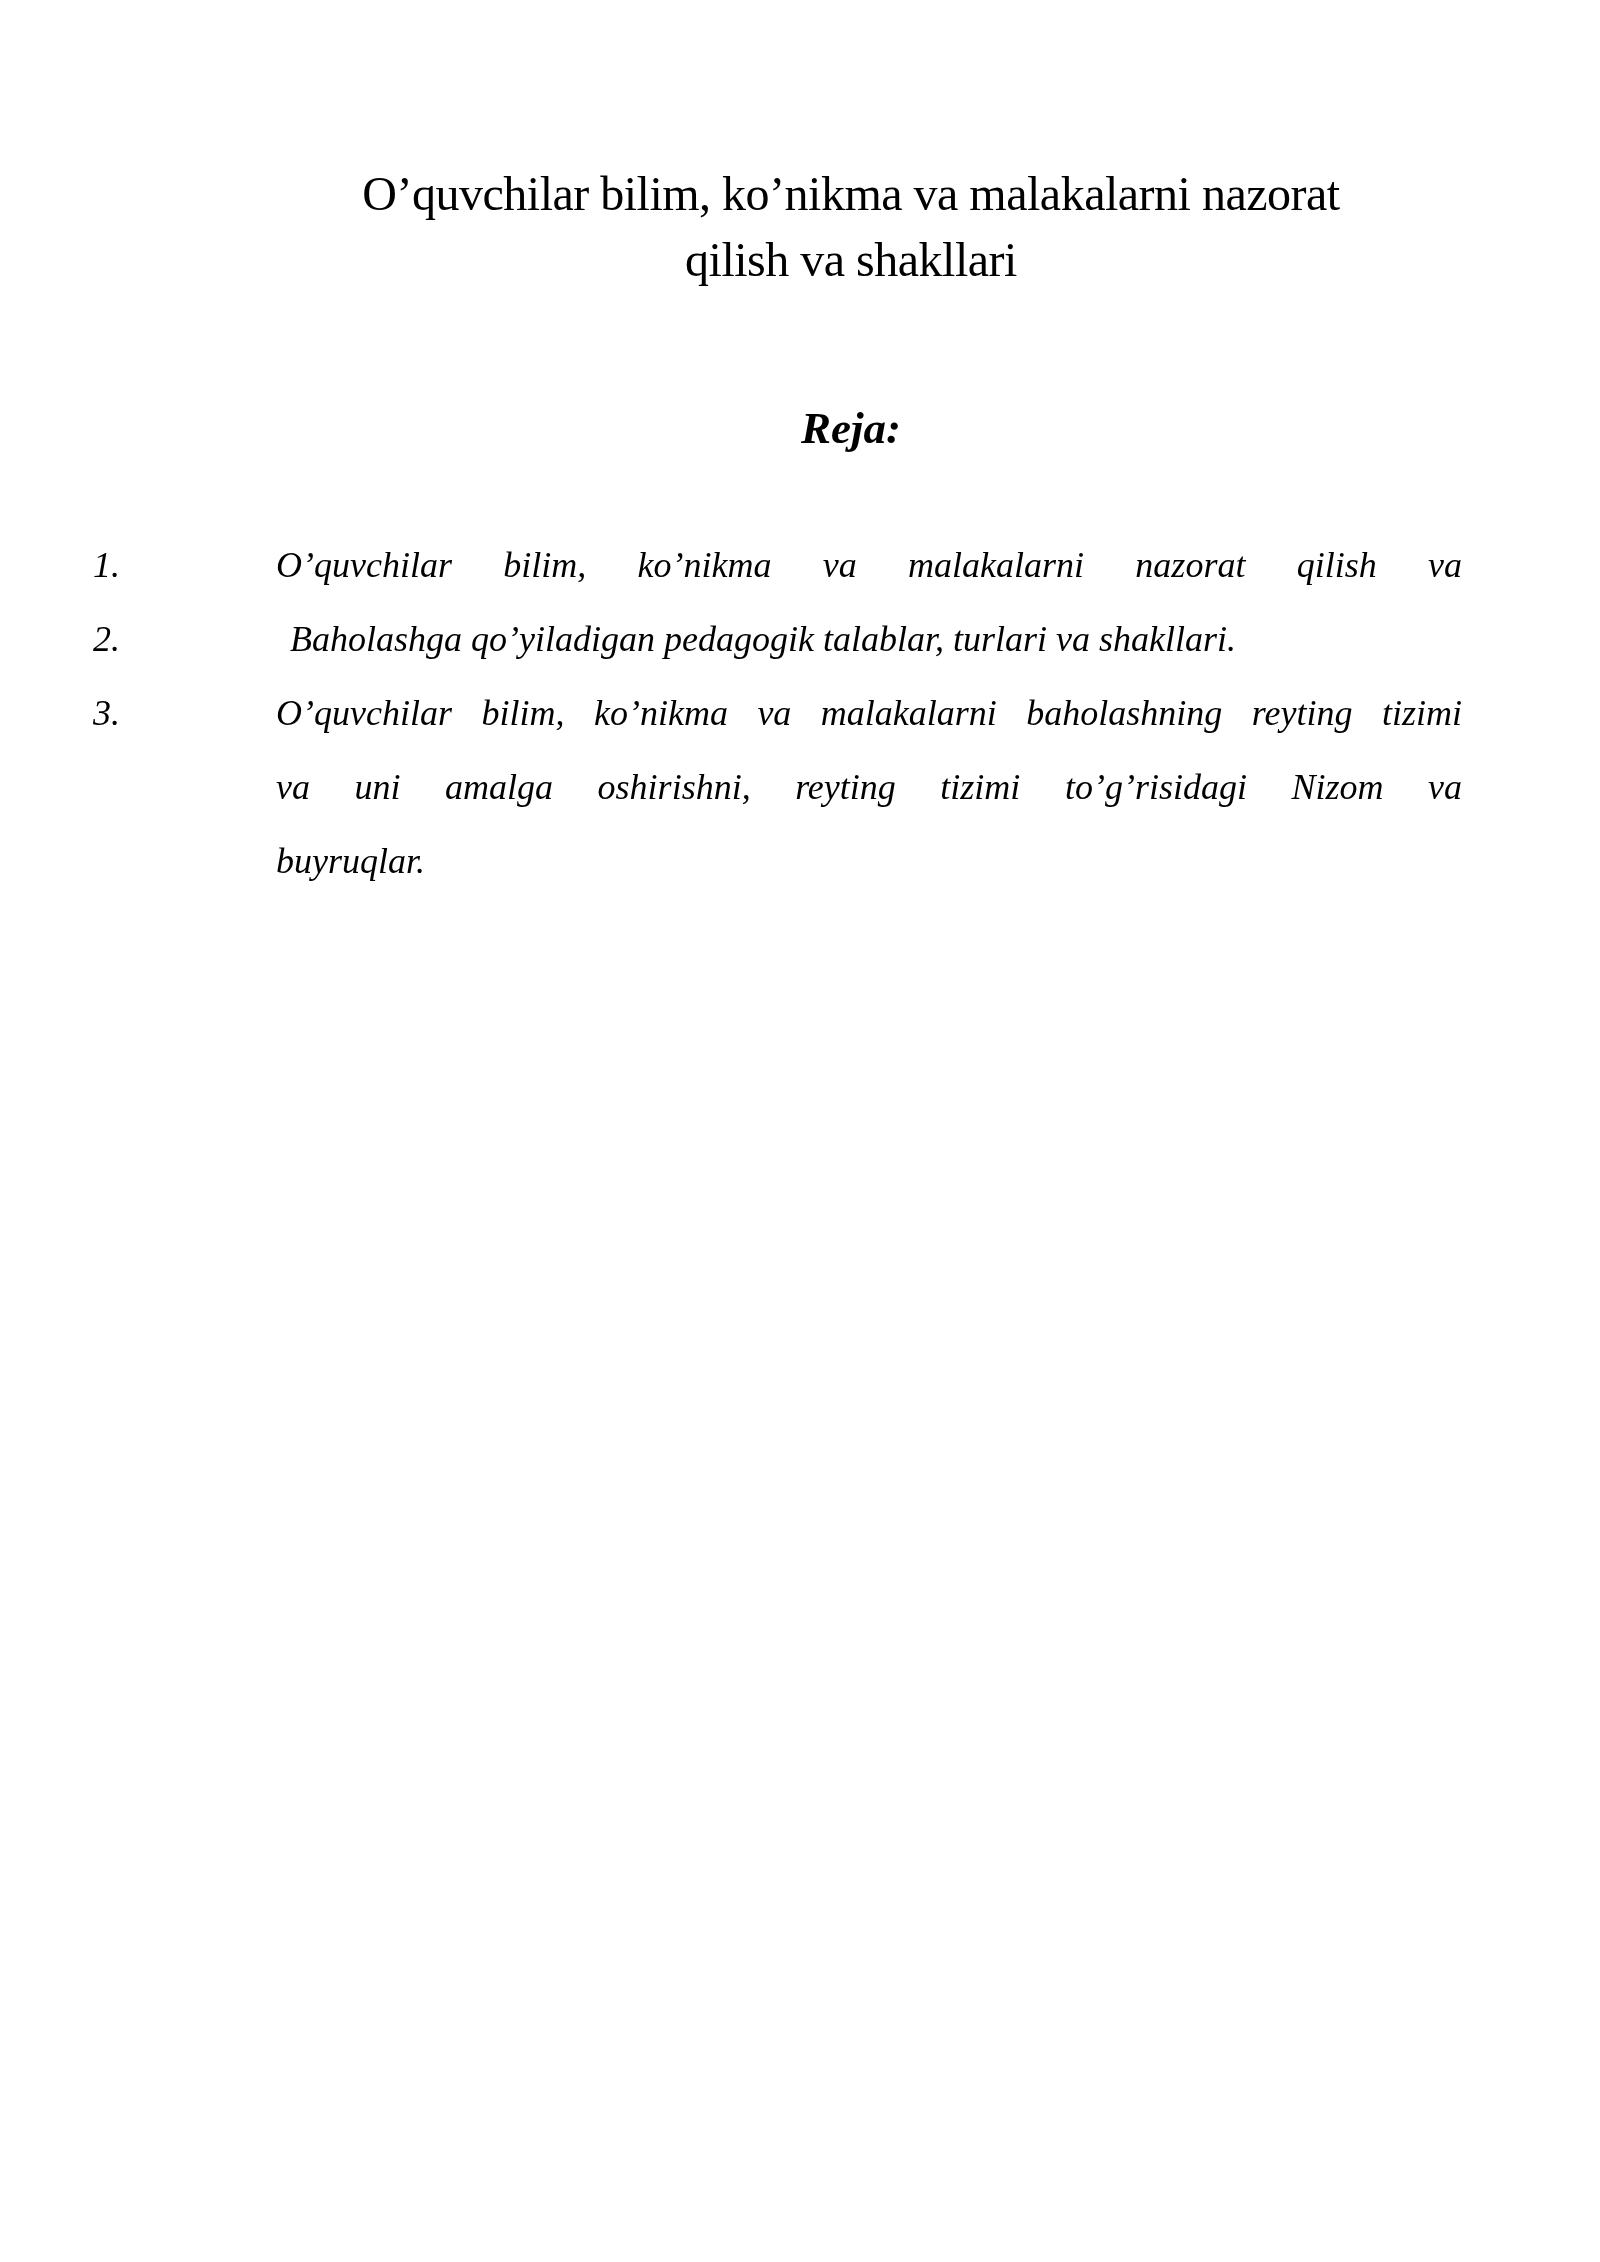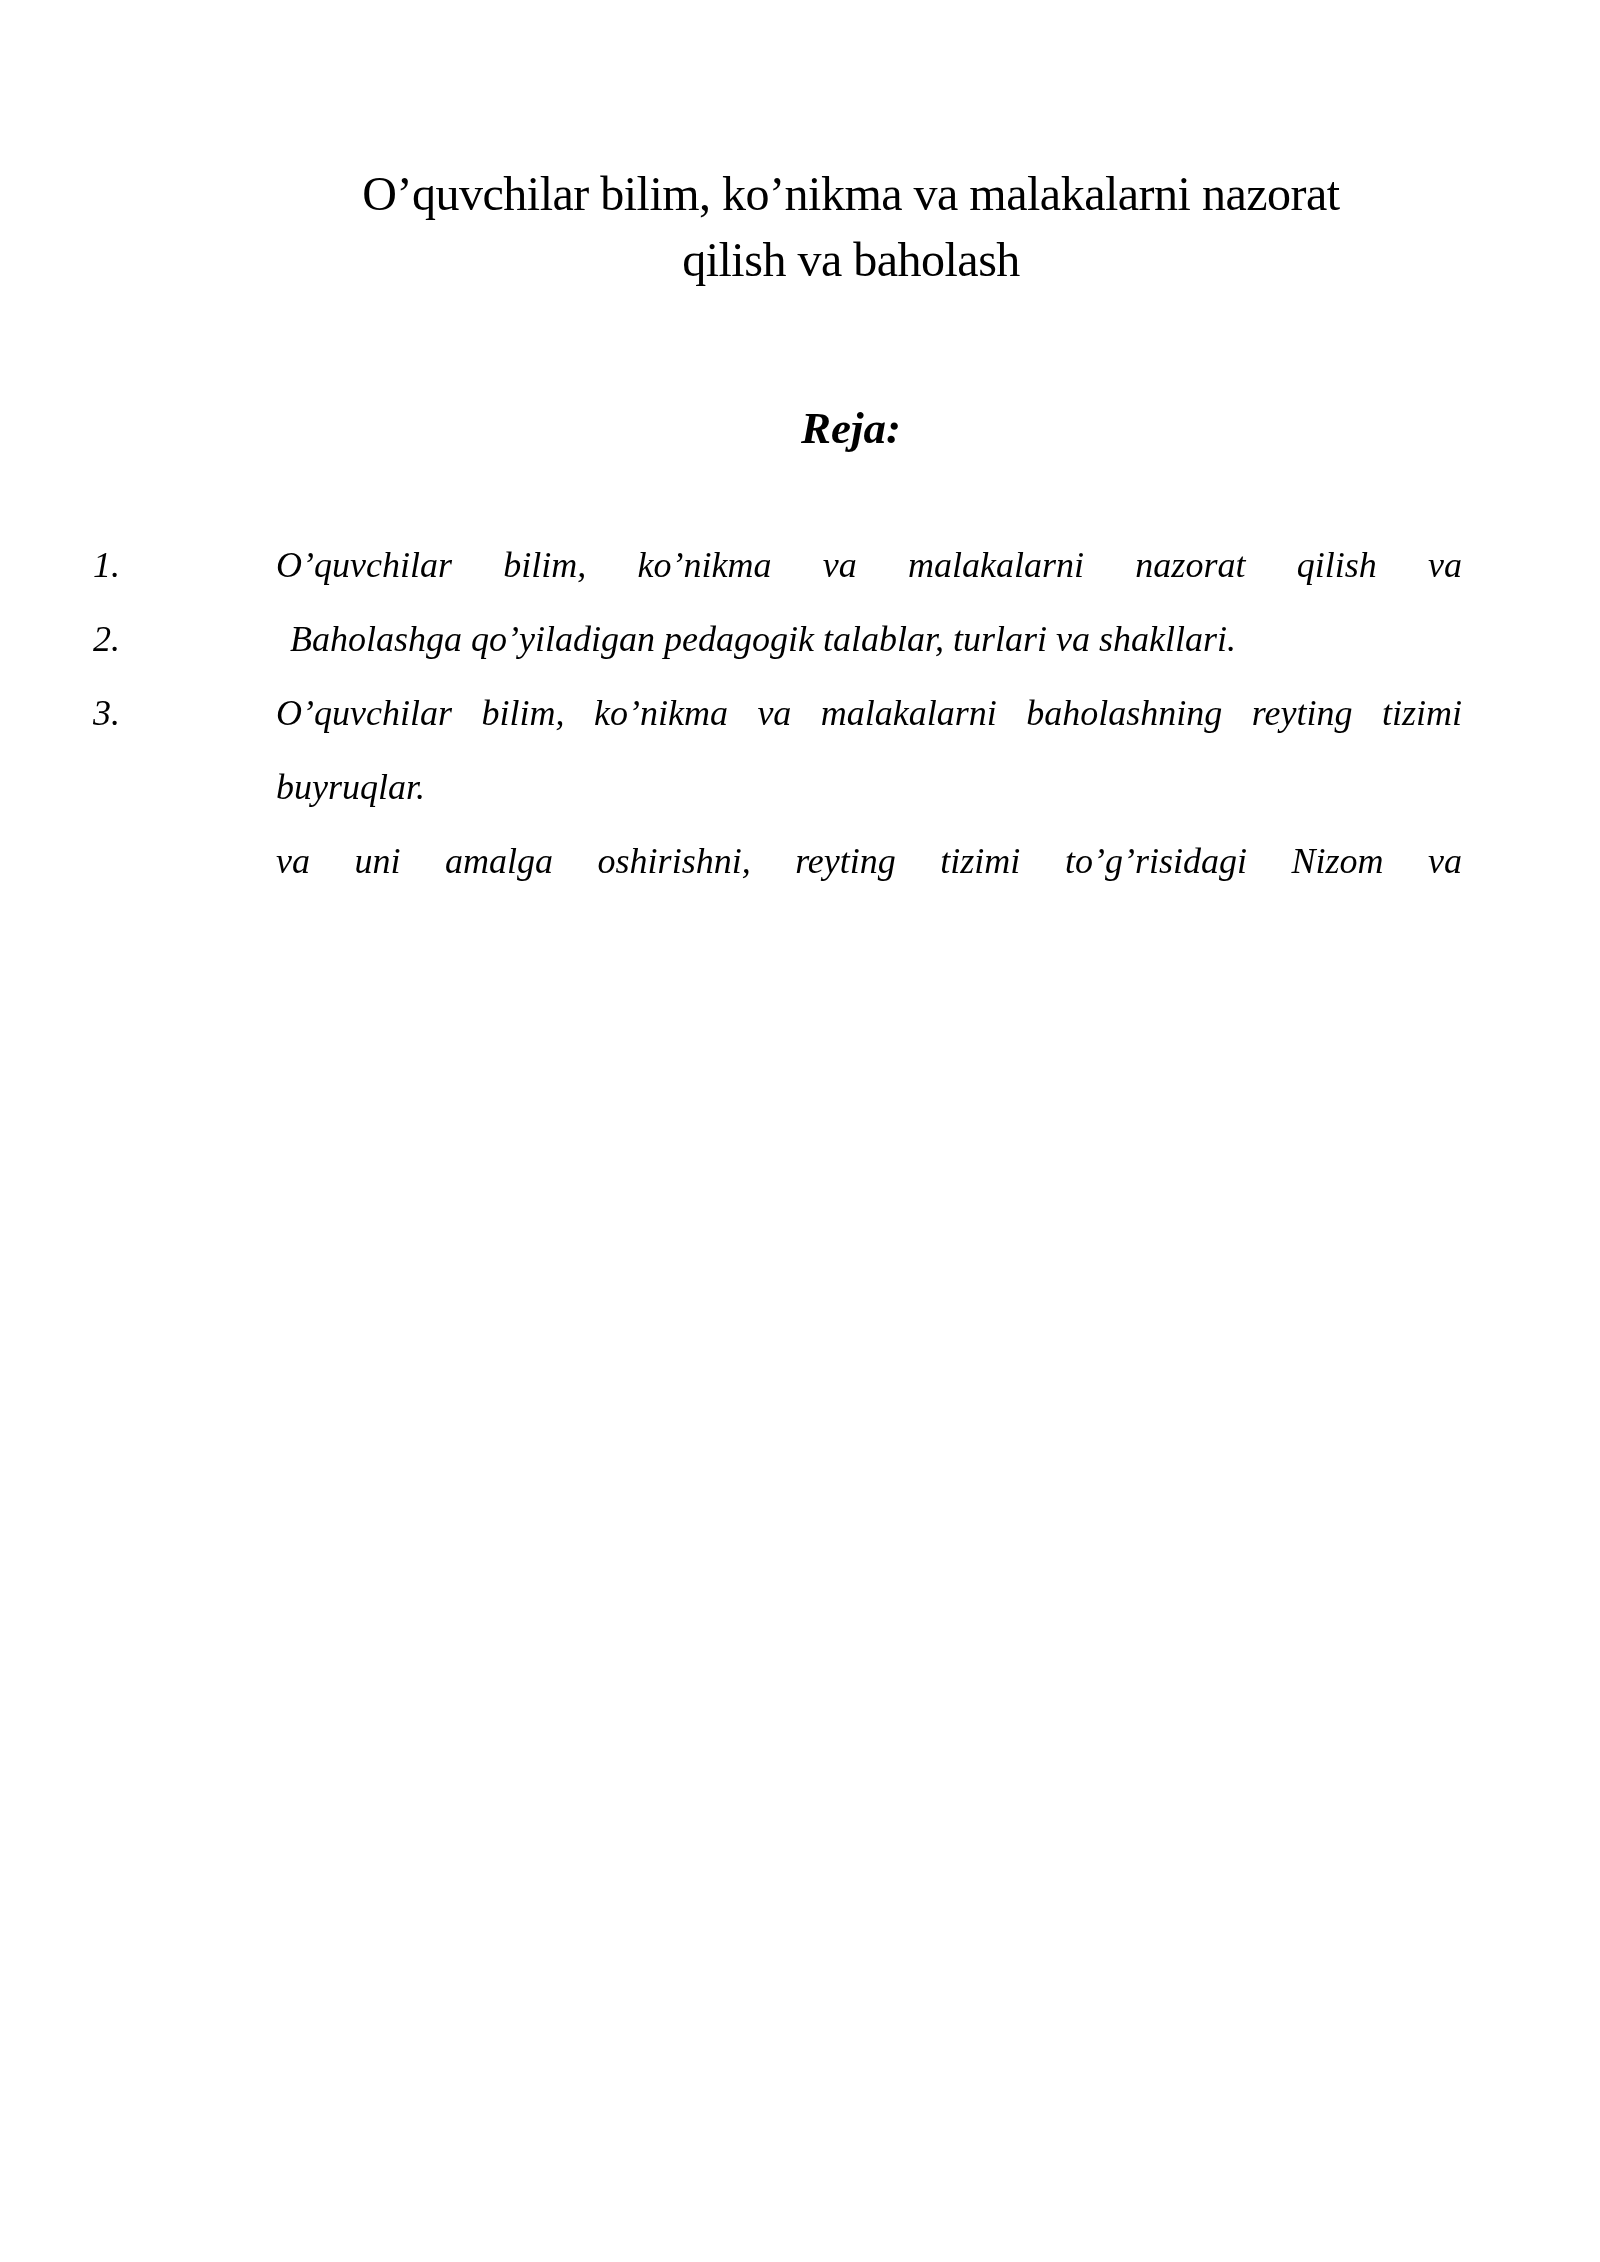--- a/index.html
+++ b/index.html
@@ -48,21 +48,21 @@
   .t-line.last { text-align-last: left; }
   .t-line.indent-sm { padding-left: 14px; font-family: Liberation Serif, serif; }
 </style>
 </head>
 <body>
 
 <div class="page">
 
   <div class="doc-title">
     <div>O’quvchilar bilim, ko’nikma va malakalarni nazorat</div>
-    <div>qilish va baholash</div>
+    <div>qilish va shakllari</div>
   </div>
 
   <div class="section-heading">Reja:</div>
 
   <div class="plan-list">
 
     <div class="plan-item">
       <span class="num">1.</span>
       <div class="item-text">
         <div class="t-line just">O’quvchilar bilim, ko’nikma va malakalarni nazorat qilish va</div>
@@ -73,20 +73,20 @@
       <span class="num">2.</span>
       <div class="item-text">
         <div class="t-line last indent-sm">Baholashga qo’yiladigan pedagogik talablar, turlari va shakllari.</div>
       </div>
     </div>
 
     <div class="plan-item">
       <span class="num">3.</span>
       <div class="item-text">
         <div class="t-line just">O’quvchilar bilim, ko’nikma va malakalarni baholashning reyting tizimi</div>
+        <div class="t-line just">va uni amalga oshirishni, reyting tizimi to’g’risidagi Nizom va</div>
         <div class="t-line last">buyruqlar.</div>
-        <div class="t-line just">va uni amalga oshirishni, reyting tizimi to’g’risidagi Nizom va</div>
       </div>
     </div>
 
   </div>
 
 </div>
 
 </body></html>

